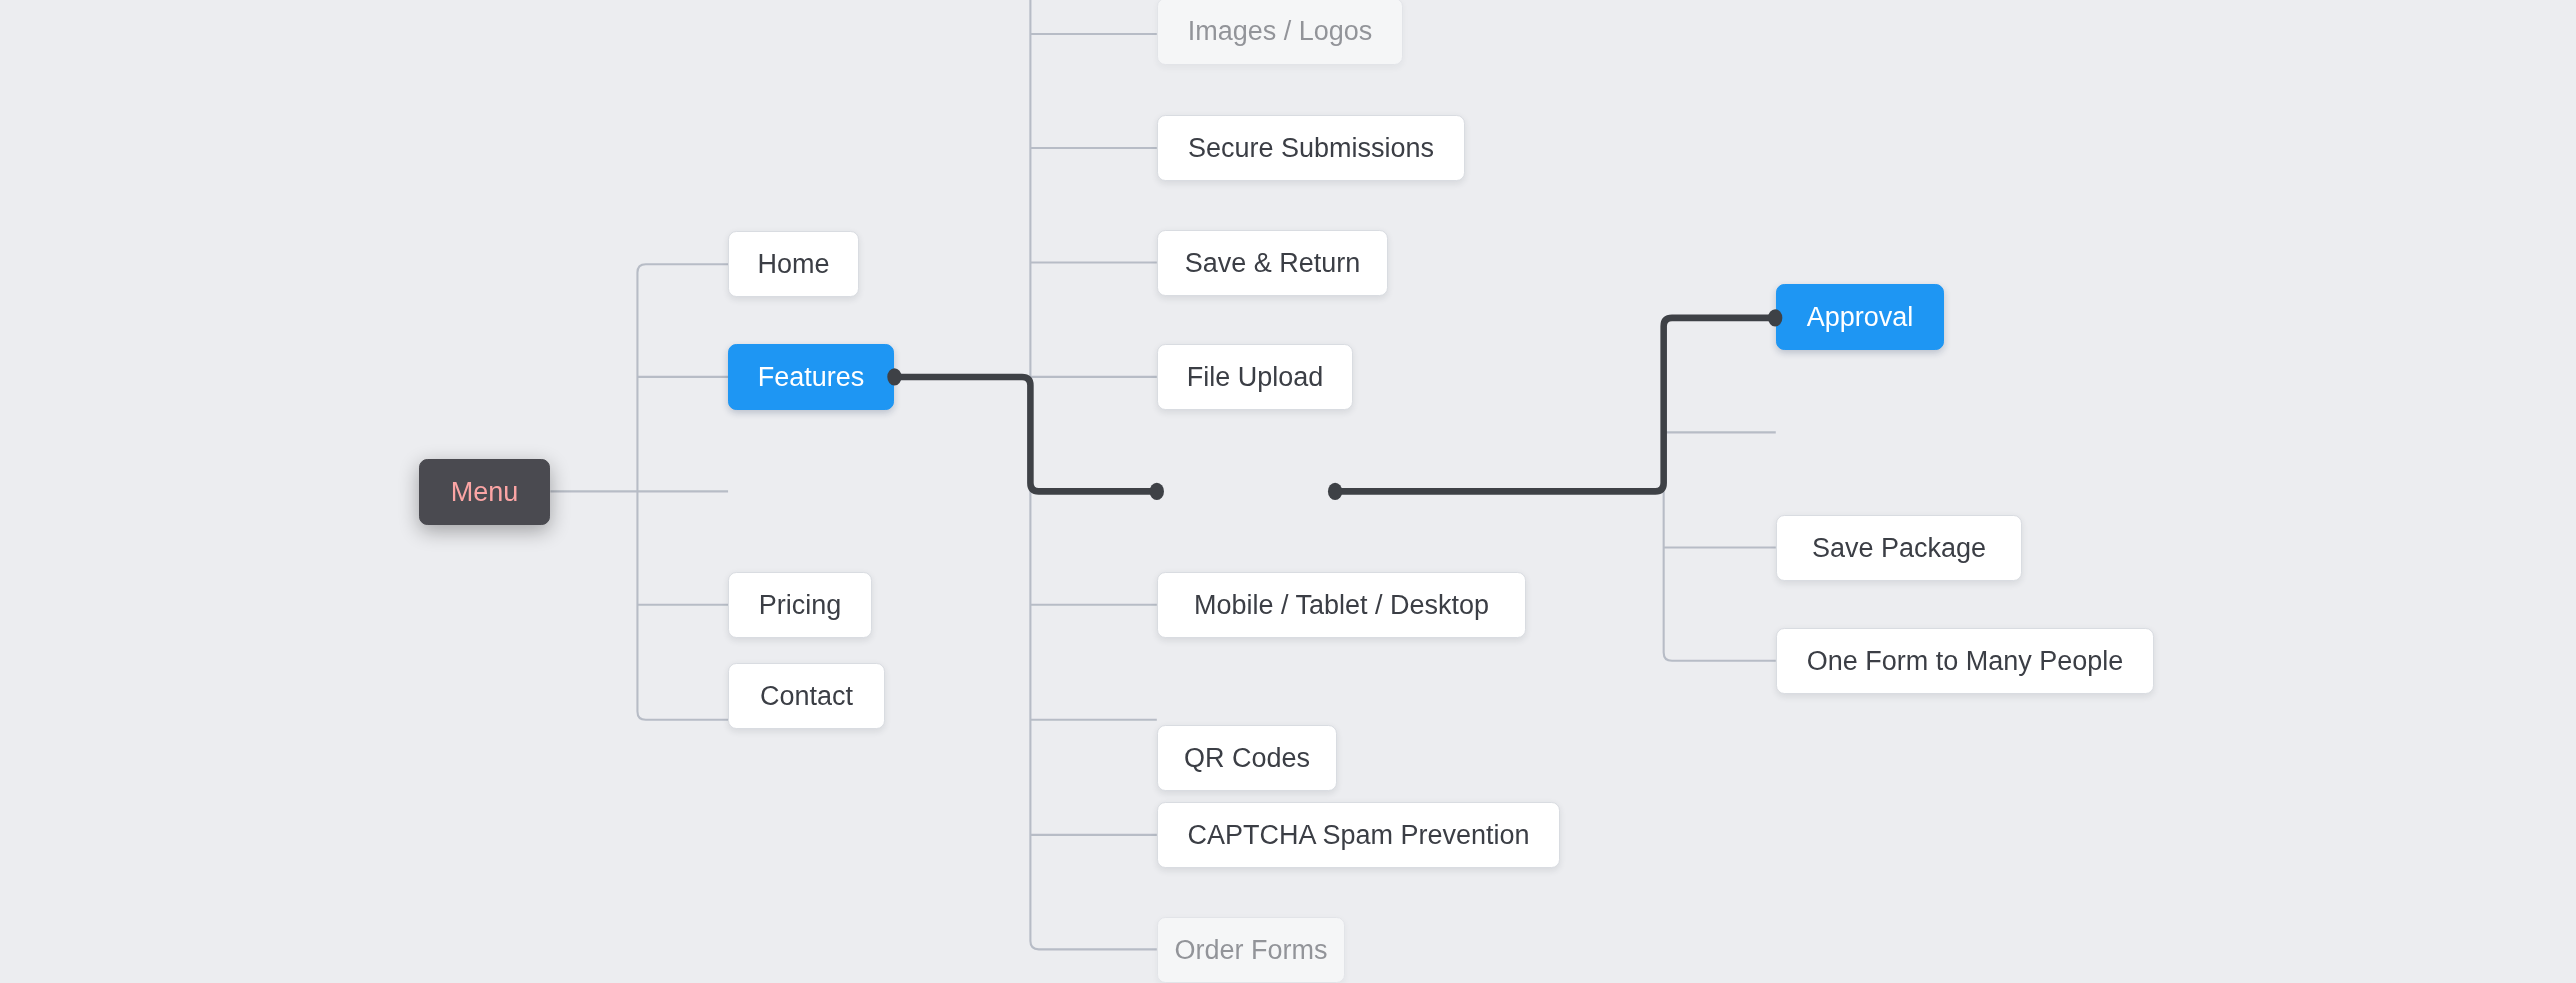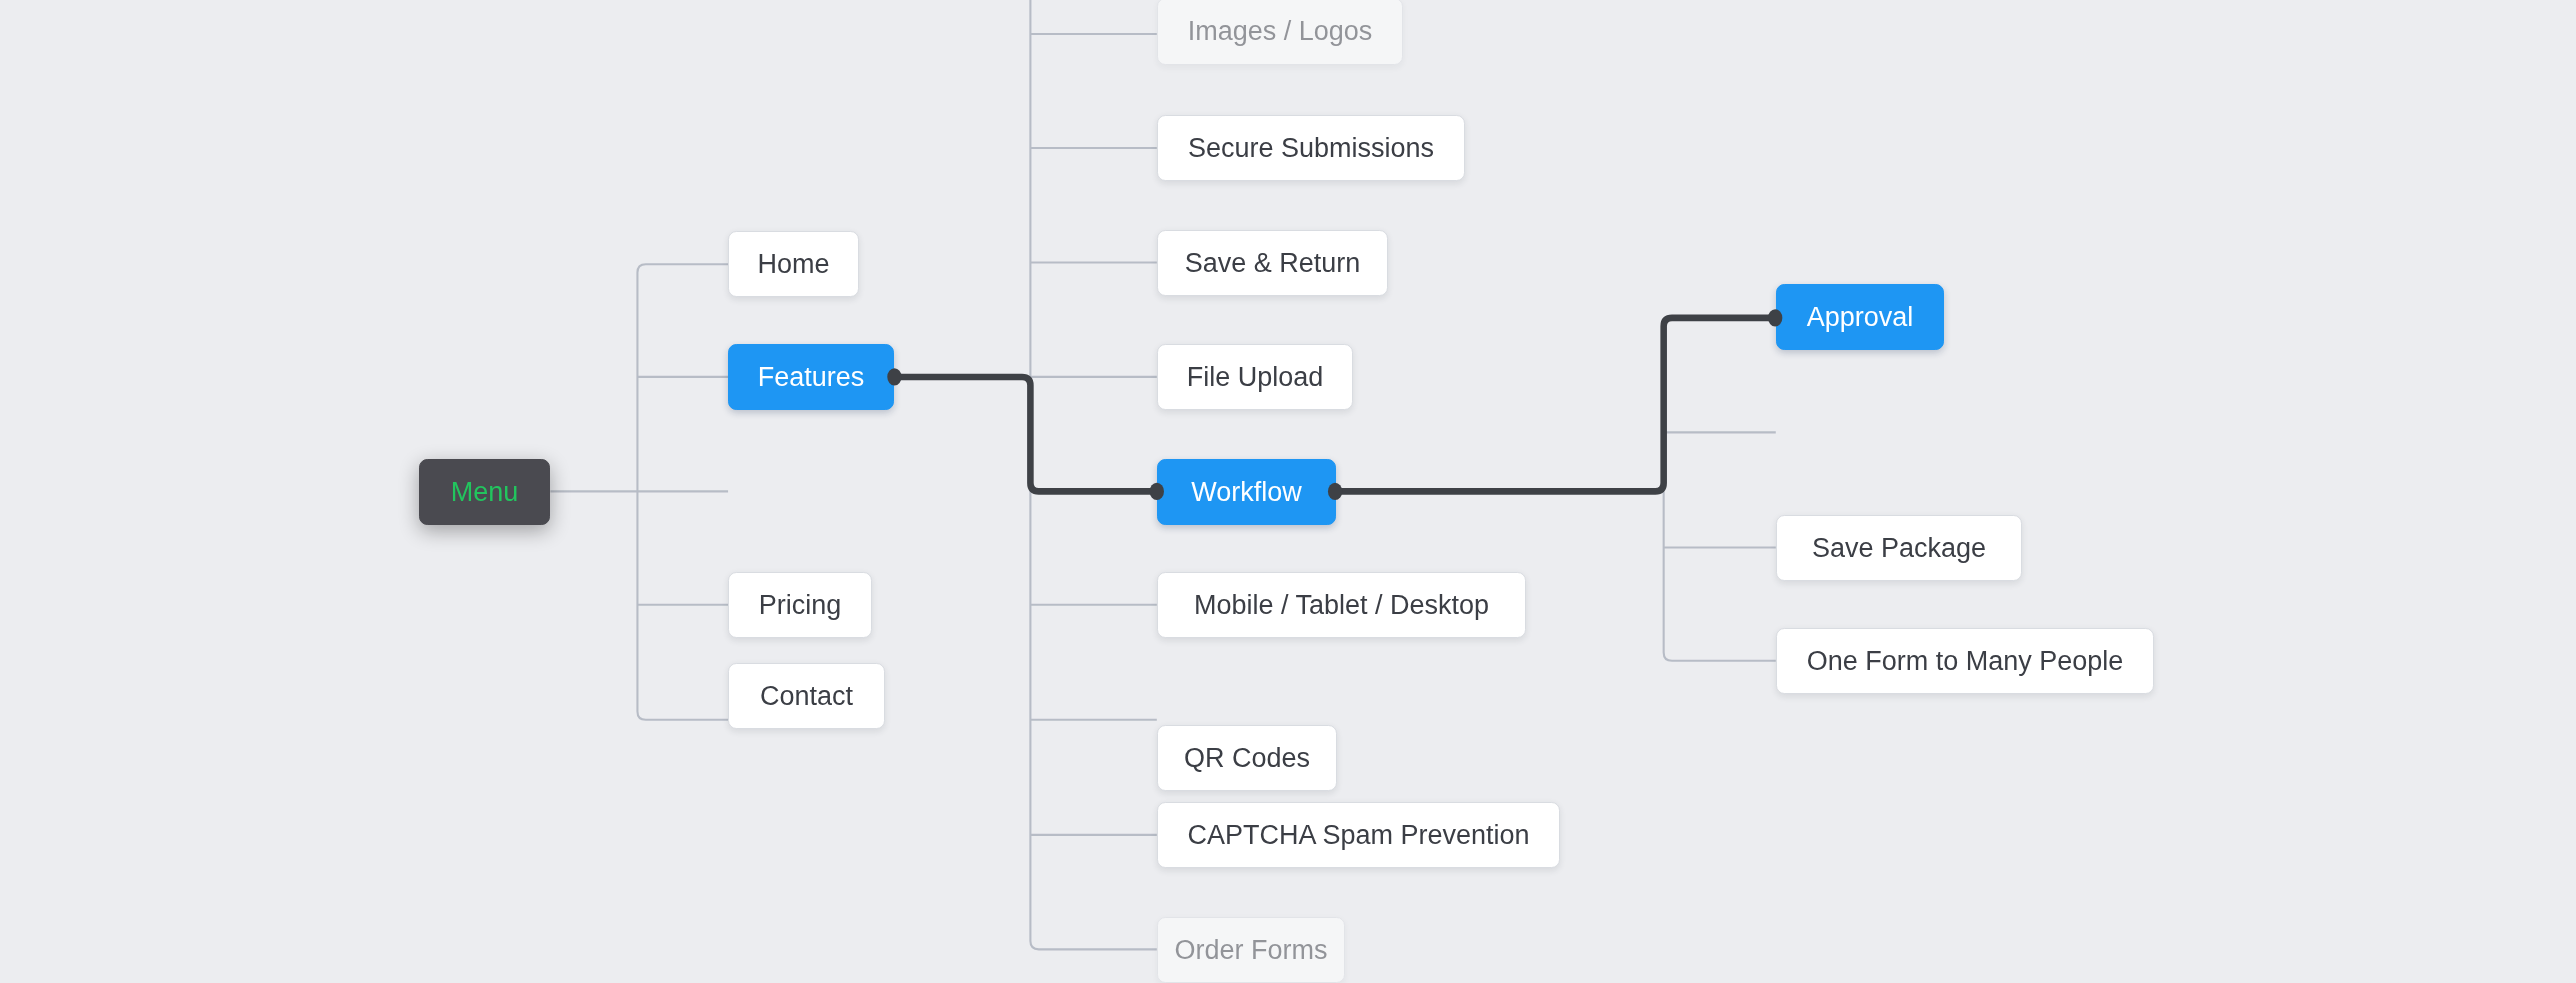--- a/index.html
+++ b/index.html
@@ -21,21 +21,21 @@
     font-size:27px;color:var(--node-text,#3B3E45);white-space:nowrap;
     box-shadow:0 2.4px 6px rgba(35,45,60,0.10);
     cursor:pointer;
   }
   .node.selected{
     background:var(--accent,#1E96F3);border-color:var(--accent,#1E96F3);
     color:#FFFFFF;box-shadow:0 3px 7.2px rgba(20,40,80,0.22);
   }
   .node.root{
     background:var(--root-bg,#4A4A50);border-color:var(--root-bg,#4A4A50);
-    color:#22c55e;box-shadow:0 6px 20px rgba(0,0,0,0.32);
+    color:#fca5a5;box-shadow:0 6px 20px rgba(0,0,0,0.32);
   }
   .node.faded{opacity:0.5;}
   .node .label{pointer-events:none;}
 </style>
 </head>
 <body>
 
 <div class="canvas">
 
   <svg class="wires" width="2576" height="984" viewBox="0 0 4320 1650">
@@ -84,23 +84,20 @@
   </div>
   <div class="node" style="left:1157px;top:115px;width:308px;justify-content:center;">
     <span class="label">Secure Submissions</span>
   </div>
   <div class="node" style="left:1157px;top:230px;width:231px;">
     <span class="label">Save &amp; Return</span>
   </div>
   <div class="node" style="left:1157px;top:344px;width:196px;">
     <span class="label">File Upload</span>
   </div>
-  <div class="node selected" style="left:1157px;top:459px;width:179px;">
-    <span class="label">Workflow</span>
-  </div>
   <div class="node" style="left:1157px;top:572px;width:369px;">
     <span class="label">Mobile / Tablet / Desktop</span>
   </div>
   <div class="node" style="left:1157px;top:725px;width:180px;">
     <span class="label">QR Codes</span>
   </div>
   <div class="node" style="left:1157px;top:802px;width:403px;">
     <span class="label">CAPTCHA Spam Prevention</span>
   </div>
   <div class="node faded" style="left:1157px;top:917px;width:188px;">

